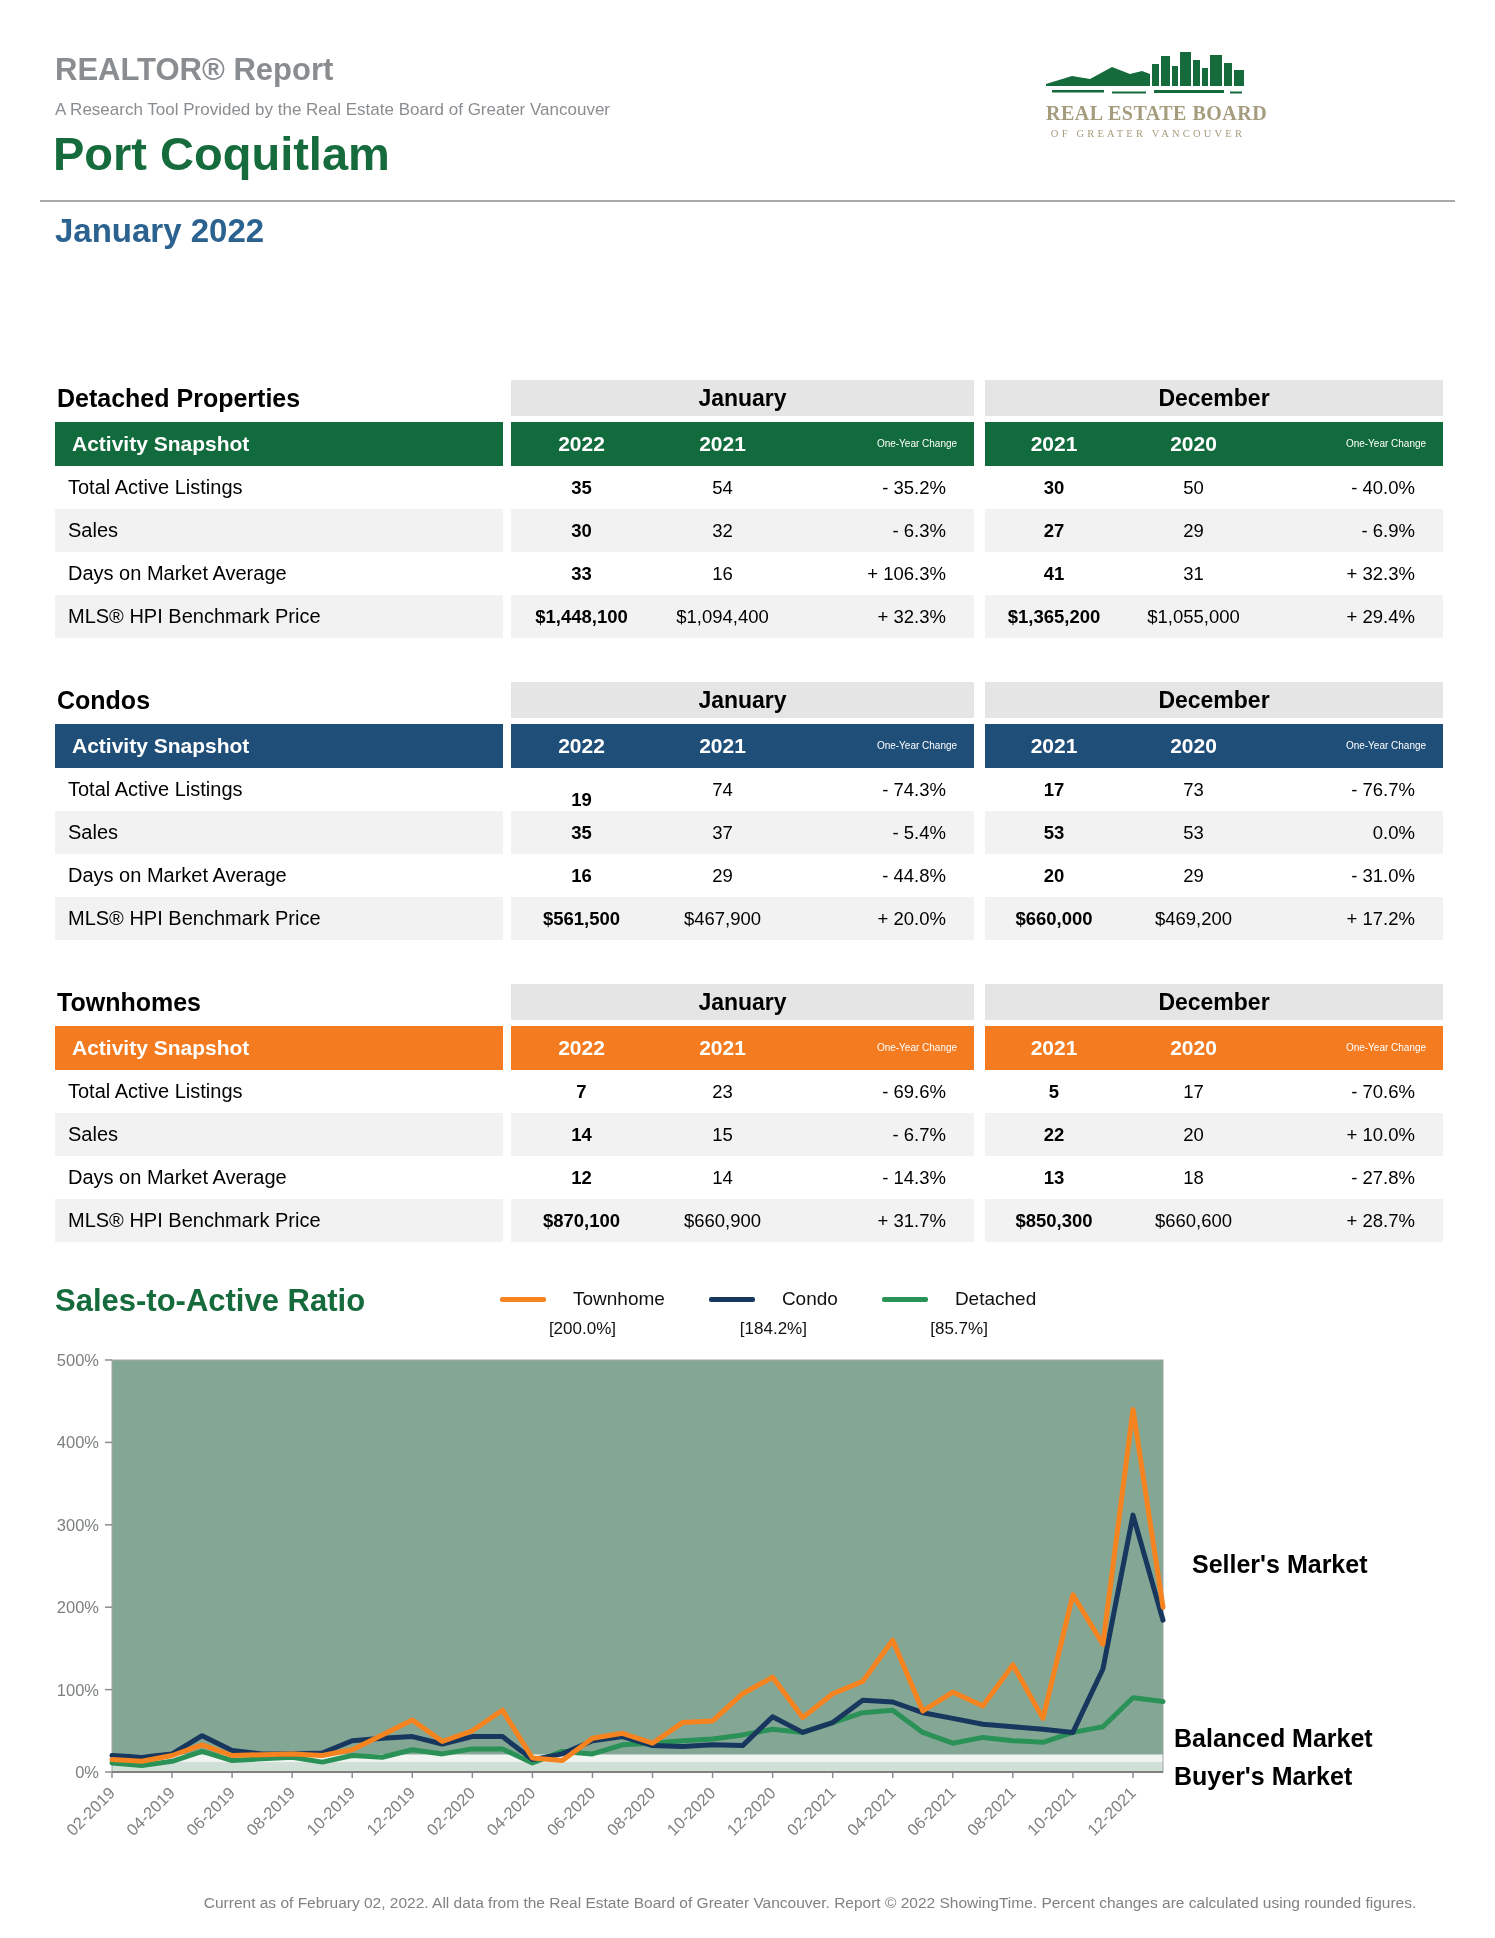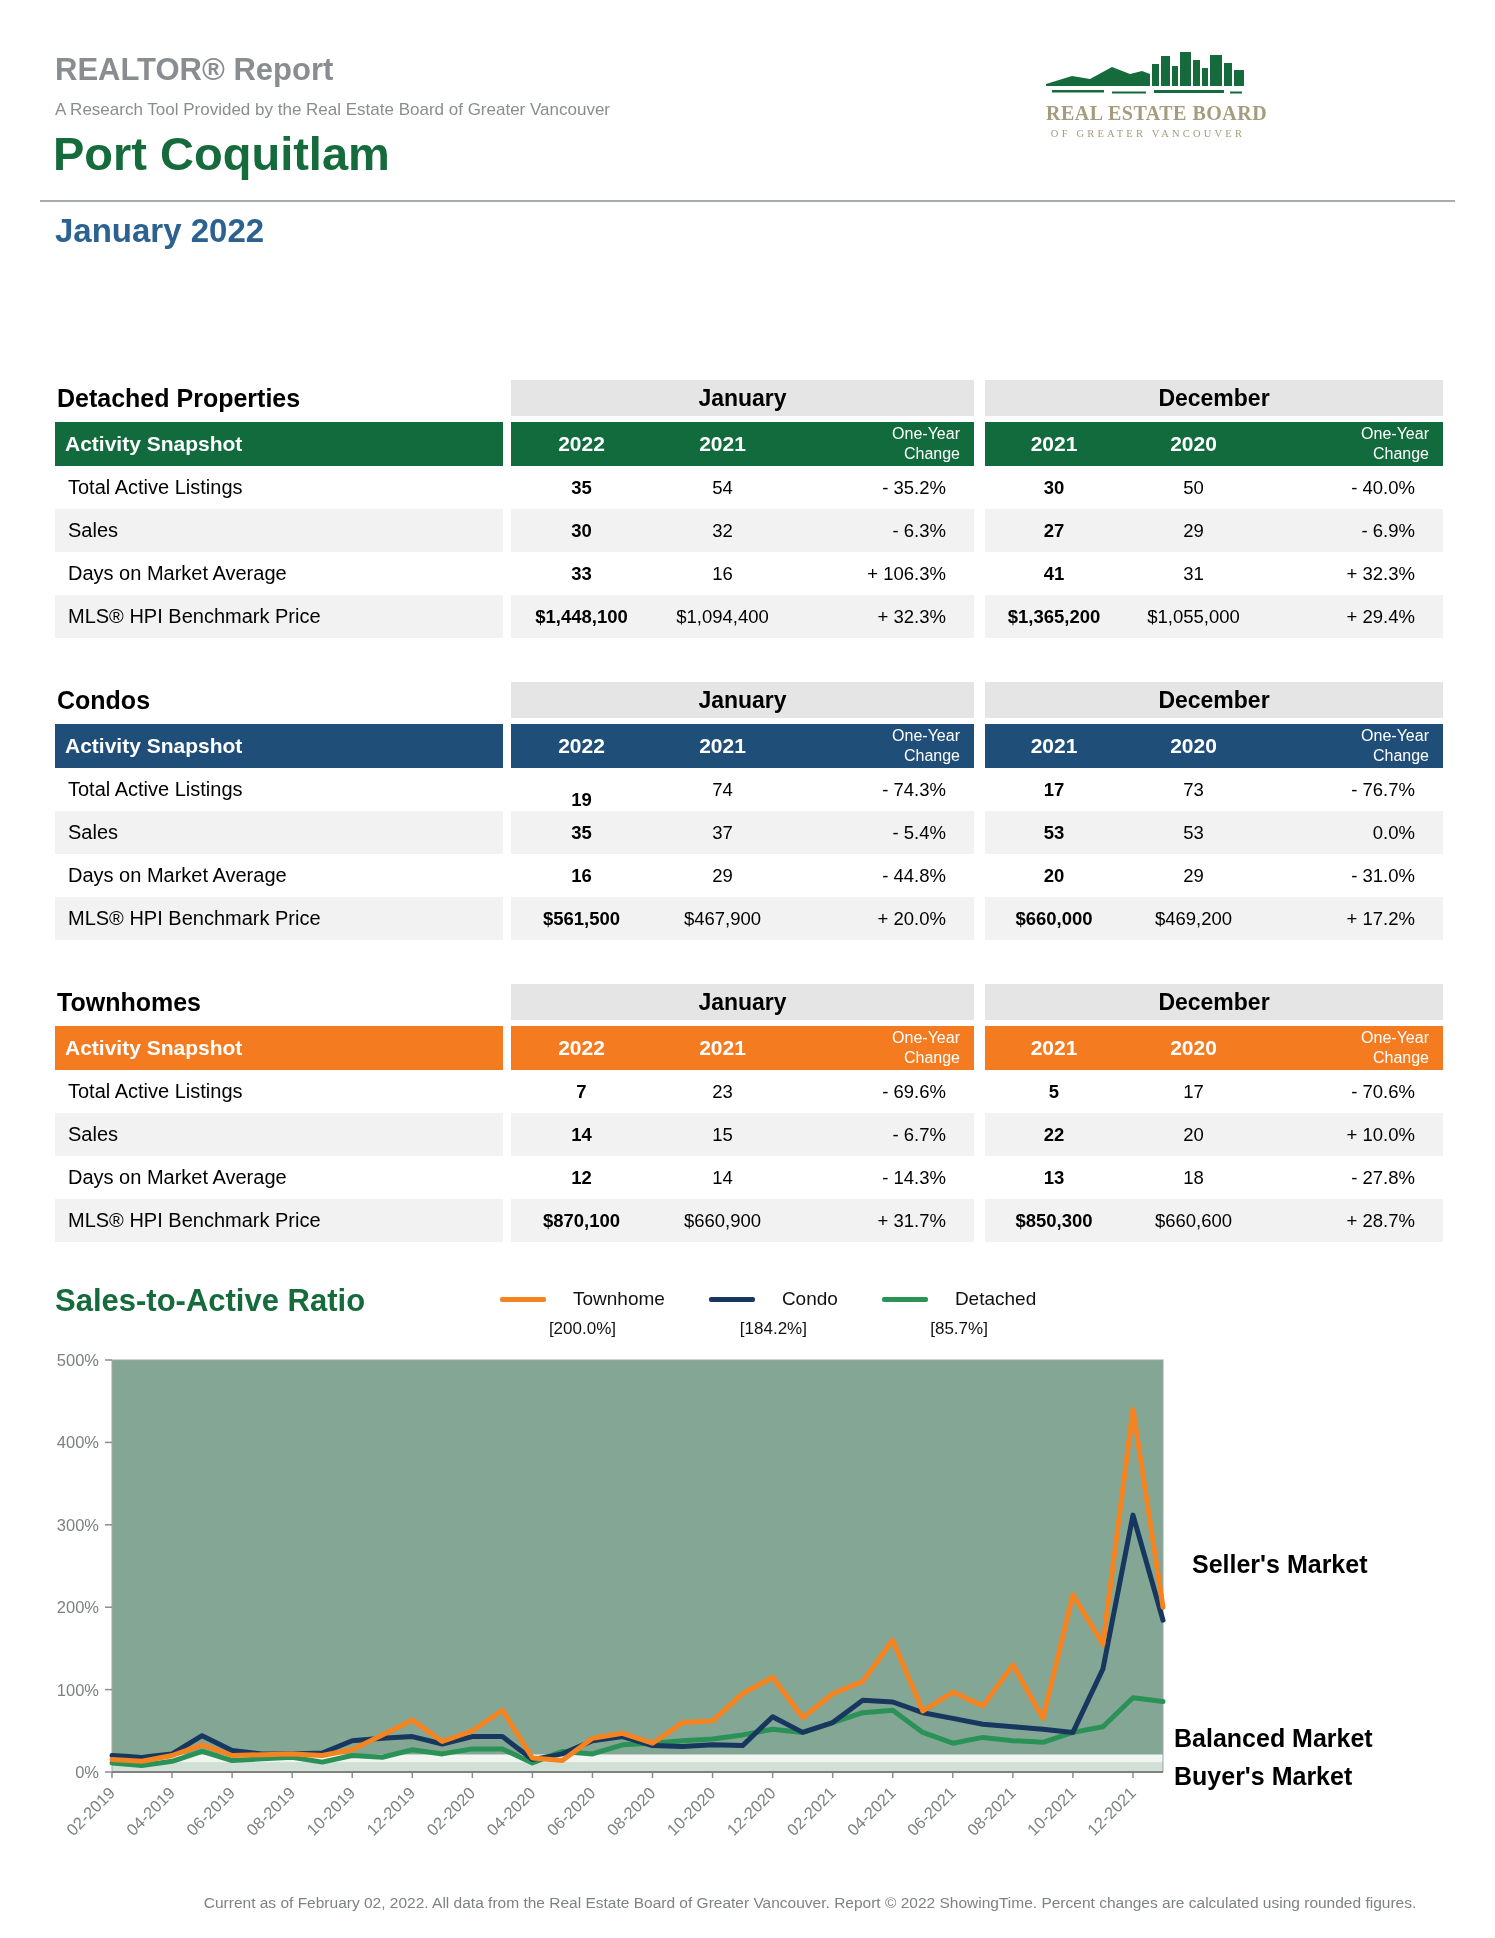--- a/index.html
+++ b/index.html
@@ -20,24 +20,24 @@
               letter-spacing:3.2px;margin-top:3px;white-space:nowrap;}
 
   
   .rtable{position:absolute;left:55px;width:1388px;display:grid;
           grid-template-columns:448px 8px 141px 141px 181px 11px 138px 141px 179px;
           grid-template-rows:36px 6px 44px 43px 43px 43px 43px;}
   .cell{display:flex;align-items:center;color:#000;}
   .sec-title{font-size:25px;font-weight:bold;padding-left:2px;}
   .mon-hdr{background:#e5e5e5;justify-content:center;font-size:23px;font-weight:bold;}
   .snap{color:#fff;font-weight:bold;}
-  .snap-label{padding-left:10px;font-size:21px;}
+  .snap-label{padding-left:17px;font-size:21px;}
   .snap-year{justify-content:center;font-size:21px;}
   .snap-oyc{justify-content:flex-end;padding-right:14px;}
-  .snap-oyc span{display:block;width:86px;text-align:right;font-size:16px;line-height:1.25;font-weight:normal;}
+  .snap-oyc span{display:block;width:86px;text-align:center;font-size:10px;line-height:1.25;font-weight:normal;}
   .row-label{padding-left:13px;font-size:20px;}
   .val{justify-content:center;font-size:18.5px;}
   .bold{font-weight:bold;}
   .oyc{justify-content:flex-end;padding-right:28px;font-size:18.5px;}
   .stripe{background:#f2f2f2;}
 
   
   .chart-title{position:absolute;left:55px;top:1283px;font-size:31px;font-weight:bold;color:#156b3b;}
   .legend{position:absolute;left:500px;top:1288px;display:flex;gap:44px;}
   .leg-top{display:flex;align-items:center;gap:3px;}

